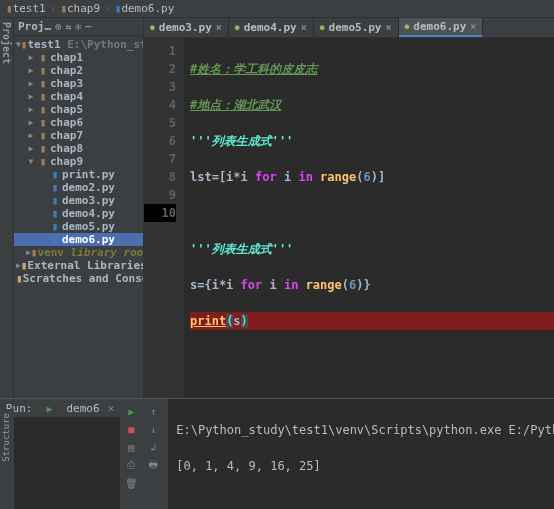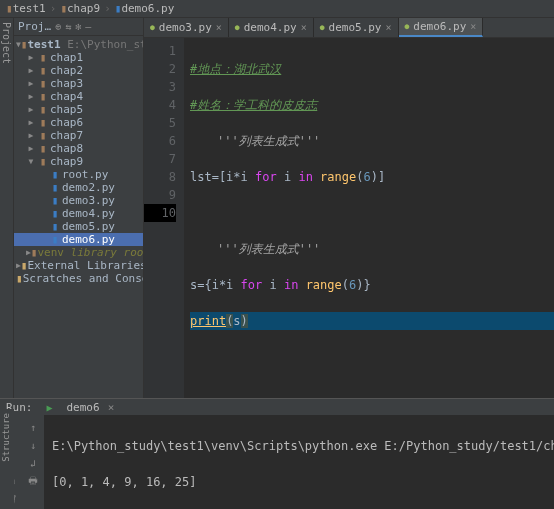--- a/index.html
+++ b/index.html
@@ -1,19 +1,19 @@
 <!DOCTYPE html>
 <html><head>
 <meta charset="utf-8">
 <style>
 * { margin: 0; padding: 0; box-sizing: border-box; }
 body { font-family: "Consolas", "Monaco", monospace; font-size: 12px; background: #2b2b2b; color: #a9b7c6; width: 554px; height: 509px; overflow: hidden; }
 .breadcrumb { height: 18px; background: #3c3f41; display: flex; align-items: center; padding: 0 6px; font-size: 11px; color: #bbb; border-bottom: 1px solid #323232; }
 .breadcrumb .sep { margin: 0 4px; color: #666; }
-.main { display: flex; height: 380px; }
+.main { display: flex; height: 380px; font-weight: bold; }
 .sidebar { width: 14px; background: #3c3f41; border-right: 1px solid #323232; display: flex; flex-direction: column; align-items: center; padding-top: 4px; gap: 8px; }
 .sidebar-tab { writing-mode: vertical-lr; font-size: 10px; color: #999; cursor: pointer; }
 .project-panel { width: 130px; background: #3c3f41; border-right: 1px solid #323232; overflow: hidden; }
 .panel-header { height: 18px; display: flex; align-items: center; padding: 0 4px; border-bottom: 1px solid #323232; font-size: 11px; gap: 4px; }
 .panel-header .icon { font-size: 10px; color: #888; cursor: pointer; }
 .tree { padding: 2px 0; font-size: 11px; }
 .tree-item { display: flex; align-items: center; padding: 1px 2px; white-space: nowrap; cursor: pointer; height: 13px; }
 .tree-item.selected { background: #4b6eaf; color: #fff; }
 .tree-item .arrow { width: 10px; text-align: center; color: #888; font-size: 8px; }
 .tree-item .ficon { width: 14px; text-align: center; }
@@ -26,31 +26,31 @@
 .editor-area { flex: 1; background: #2b2b2b; display: flex; flex-direction: column; }
 .tabs { height: 20px; background: #3c3f41; display: flex; align-items: flex-end; border-bottom: 1px solid #323232; }
 .tab { height: 19px; padding: 0 6px; display: flex; align-items: center; gap: 4px; font-size: 11px; color: #bbb; cursor: pointer; border-right: 1px solid #2b2b2b; background: #3c3f41; }
 .tab.active { background: #4e5254; border-bottom: 2px solid #4a88c7; }
 .tab .py-dot { color: #98b758; font-size: 8px; }
 .tab .close { color: #888; font-size: 10px; }
 .code-area { flex: 1; display: flex; background: #2b2b2b; overflow: hidden; }
 .gutter { width: 40px; background: #313335; text-align: right; padding: 4px 8px 0 0; color: #606366; font-size: 12px; line-height: 18px; }
 .code { flex: 1; padding: 4px 0 0 6px; font-size: 12px; line-height: 18px; white-space: pre; }
 .code .line { height: 18px; }
-.code .current-line { background: #0c4a6e; }
+.code .current-line { background: #7f1d1d; }
 .comment-link { color: #629755; text-decoration: underline; font-style: italic; }
-.docstring { color: #a3a3a3; font-style: italic; margin-left: 27px; }
+.docstring { color: #5eead4; font-style: italic; }
 .kw { color: #d946ef; }
 .fn { color: #ffc66d; }
 .fn-u { color: #ffc66d; text-decoration: underline; }
 .num { color: #6897bb; }
 .var { color: #a9b7c6; }
 .paren { color: #a9b7c6; }
 .caret-bracket { background: #3b514d; }
-.run-panel { height: 111px; background: #2b2b2b; border-top: 1px solid #555; display: flex; flex-direction: column; }
+.run-panel { height: 111px; background: #2b2b2b; border-top: 1px solid #555; display: flex; flex-direction: row; }
 .run-header { height: 18px; background: #3c3f41; display: flex; align-items: center; padding: 0 6px; font-size: 11px; color: #bbb; gap: 8px; }
 .run-body { flex: 1; display: flex; }
 .run-gutter { width: 48px; background: #3c3f41; display: flex; flex-direction: column; padding: 4px 2px; gap: 2px; }
 .run-gutter-row { display: flex; gap: 4px; }
 .gbtn { width: 18px; height: 16px; display: flex; align-items: center; justify-content: center; color: #888; font-size: 10px; cursor: pointer; }
 .gbtn.play { color: #499c54; }
 .gbtn.stop { color: #c75450; }
 .console { flex: 1; padding: 4px 8px; font-size: 12px; line-height: 18px; color: #bbb; white-space: pre; position: relative; }
 .btm-sidebar { position: absolute; left: 0; bottom: 0; width: 14px; height: 100px; background: #3c3f41; }
 .btm-tab { writing-mode: vertical-lr; transform: rotate(180deg); font-size: 9px; color: #999; padding: 4px 1px; }
@@ -125,21 +125,21 @@
           <span>chap8</span>
         </div>
       <div class="tree-item indent-1">
           <span class="arrow">▼</span>
           <span class="ficon dir-icon">▮</span>
           <span>chap9</span>
         </div>
       <div class="tree-item indent-2">
           <span class="arrow"></span>
           <span class="ficon py-icon">▮</span>
-          <span>root.py</span>
+          <span>print.py</span>
         </div>
       <div class="tree-item indent-2">
           <span class="arrow"></span>
           <span class="ficon py-icon">▮</span>
           <span>demo2.py</span>
         </div>
       <div class="tree-item indent-2">
           <span class="arrow"></span>
           <span class="ficon py-icon">▮</span>
           <span>demo3.py</span>
@@ -203,22 +203,22 @@
           <div>3</div>
           <div>4</div>
           <div>5</div>
           <div>6</div>
           <div>7</div>
           <div>8</div>
           <div>9</div>
           <div style="background:#000000">10</div>
       </div>
       <div class="code">
+<div class="line"><span class="comment-link">#姓名：学工科的皮皮志</span></div>
 <div class="line"><span class="comment-link">#地点：湖北武汉</span></div>
-<div class="line"><span class="comment-link">#姓名：学工科的皮皮志</span></div>
 <div class="line"><span class="docstring">'''列表生成式'''</span></div>
 <div class="line"><span class="var">lst=[i*i </span><span class="kw">for</span><span class="var"> i </span><span class="kw">in</span><span> </span><span class="fn">range</span><span class="paren">(</span><span class="num">6</span><span class="paren">)]</span></div>
 <div class="line"></div>
 <div class="line"><span class="docstring">'''列表生成式'''</span></div>
 <div class="line"><span class="var">s={i*i </span><span class="kw">for</span><span class="var"> i </span><span class="kw">in</span><span> </span><span class="fn">range</span><span class="paren">(</span><span class="num">6</span><span class="paren">)}</span></div>
 <div class="line current-line"><span class="fn-u">print</span><span class="paren caret-bracket">(</span><span class="var">s</span><span class="paren caret-bracket">)</span></div>
       </div>
     </div>
   </div>
 </div>

